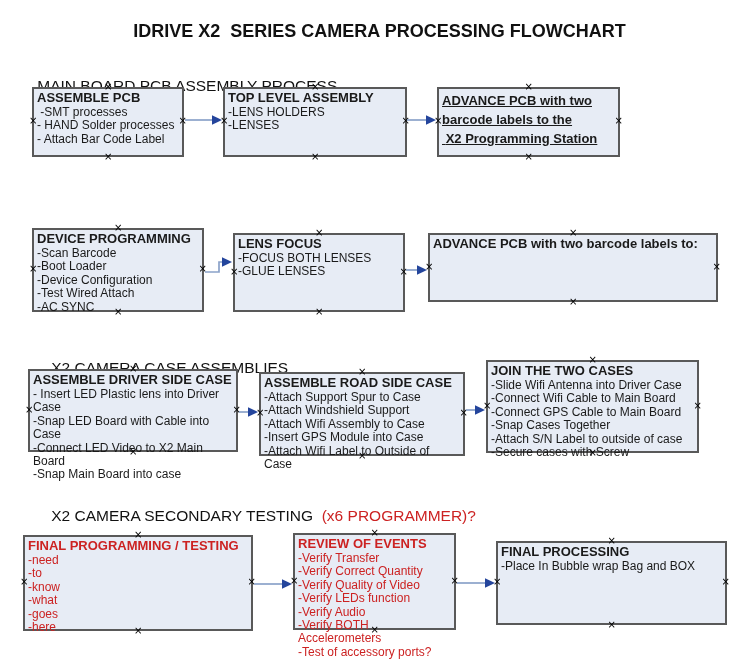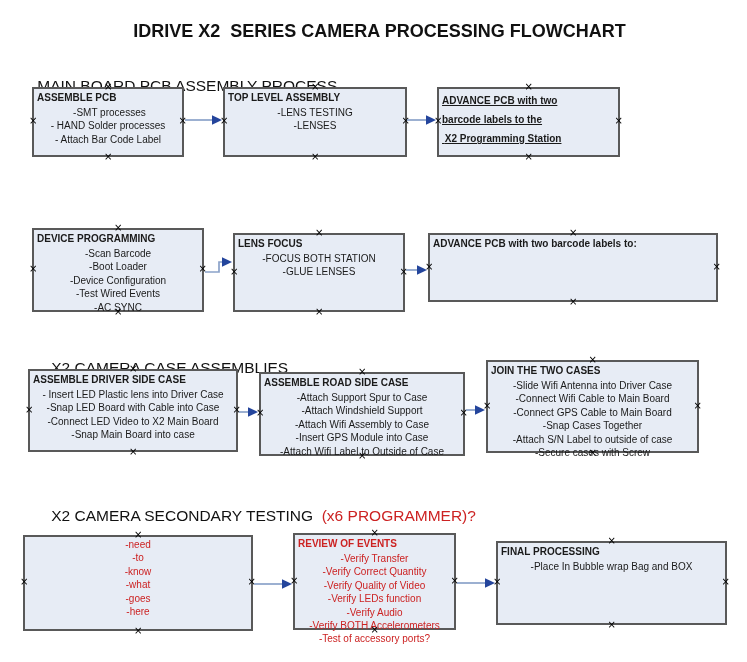--- a/index.html
+++ b/index.html
@@ -8,23 +8,23 @@
   #canvas{position:absolute;left:0;top:0;width:747px;height:662px;}
 
   .page-title{position:absolute;left:6px;top:21px;width:747px;text-align:center;
               font-weight:bold;font-size:18px;color:#111;white-space:pre;}
   .sec-header{position:absolute;font-weight:normal;font-size:15.5px;color:#111;white-space:pre;}
   .sec-header .red-part{color:var(--red);}
 
   .box{position:absolute;box-sizing:border-box;background:var(--box-fill);
        border:2px solid var(--box-border);padding:1px 3px;overflow:visible;}
   .box.red{color:var(--red);}
-  .box-title{font-weight:bold;font-size:10px;line-height:16px;white-space:pre-wrap;}
+  .box-title{font-weight:bold;font-size:13px;line-height:16px;white-space:pre-wrap;}
   .box.announce .box-title{line-height:19px;padding-top:1px;text-decoration:underline;}
-  .item{font-size:10px;line-height:13.4px;white-space:pre-wrap;text-align:center;}
+  .item{font-size:12px;line-height:13.4px;white-space:pre-wrap;}
 
   .anchor{position:absolute;font-size:10px;line-height:10px;color:#000;
           font-family:"DejaVu Sans",sans-serif;pointer-events:none;}
   .aT{top:-7px;left:50%;margin-left:-4px;}
   .aB{bottom:-7px;left:50%;margin-left:-4px;}
   .aL{left:-5px;top:50%;margin-top:-6px;}
   .aR{right:-5px;top:50%;margin-top:-6px;}
 
   .arrow{position:absolute;overflow:visible;}
   .arrow line,.arrow polyline{stroke:var(--arrow-line);stroke-width:1.7;fill:none;}
@@ -48,21 +48,21 @@
         <div class="item">- Attach Bar Code Label</div>
       </div>
   <span class="anchor aT">×</span>
       <span class="anchor aB">×</span>
       <span class="anchor aL">×</span>
       <span class="anchor aR">×</span>
     </div>
   <div class="box" style="left:223px;top:87px;width:184px;height:70px">
     <div class="box-title">TOP LEVEL ASSEMBLY</div>
     <div>
-        <div class="item">-LENS TESTING</div>
+        <div class="item">-LENS HOLDERS</div>
         <div class="item">-LENSES</div>
       </div>
   <span class="anchor aT">×</span>
       <span class="anchor aB">×</span>
       <span class="anchor aL">×</span>
       <span class="anchor aR">×</span>
     </div>
   <div class="box announce" style="left:437px;top:87px;width:183px;height:70px">
     <div class="box-title">ADVANCE PCB with two
 barcode labels to the
@@ -72,32 +72,32 @@
       <span class="anchor aL">×</span>
       <span class="anchor aR">×</span>
     </div>
 
   <div class="box" style="left:32px;top:228px;width:172px;height:84px">
     <div class="box-title">DEVICE PROGRAMMING</div>
     <div>
         <div class="item">-Scan Barcode</div>
         <div class="item">-Boot Loader</div>
         <div class="item">-Device Configuration</div>
-        <div class="item">-Test Wired Events</div>
+        <div class="item">-Test Wired Attach</div>
         <div class="item">-AC SYNC</div>
       </div>
   <span class="anchor aT">×</span>
       <span class="anchor aB">×</span>
       <span class="anchor aL">×</span>
       <span class="anchor aR">×</span>
     </div>
   <div class="box" style="left:233px;top:233px;width:172px;height:79px">
     <div class="box-title">LENS FOCUS</div>
     <div>
-        <div class="item">-FOCUS BOTH STATION</div>
+        <div class="item">-FOCUS BOTH LENSES</div>
         <div class="item">-GLUE LENSES</div>
       </div>
   <span class="anchor aT">×</span>
       <span class="anchor aB">×</span>
       <span class="anchor aL">×</span>
       <span class="anchor aR">×</span>
     </div>
   <div class="box" style="left:428px;top:233px;width:290px;height:69px">
     <div class="box-title">ADVANCE PCB with two barcode labels to:</div>
   <span class="anchor aT">×</span>
@@ -149,20 +149,21 @@
   <span class="anchor aT">×</span>
       <span class="anchor aB">×</span>
       <span class="anchor aL">×</span>
       <span class="anchor aR">×</span>
     </div>
 
   <div class="sec-header" style="left:34px;top:489px">
     <span>X2 CAMERA SECONDARY TESTING </span><span class="red-part"> (x6 PROGRAMMER)?</span>
   </div>
   <div class="box red" style="left:23px;top:535px;width:230px;height:96px">
+    <div class="box-title">FINAL PROGRAMMING / TESTING</div>
     <div>
         <div class="item">-need</div>
         <div class="item">-to</div>
         <div class="item">-know</div>
         <div class="item">-what</div>
         <div class="item">-goes</div>
         <div class="item">-here</div>
       </div>
   <span class="anchor aT">×</span>
       <span class="anchor aB">×</span>

